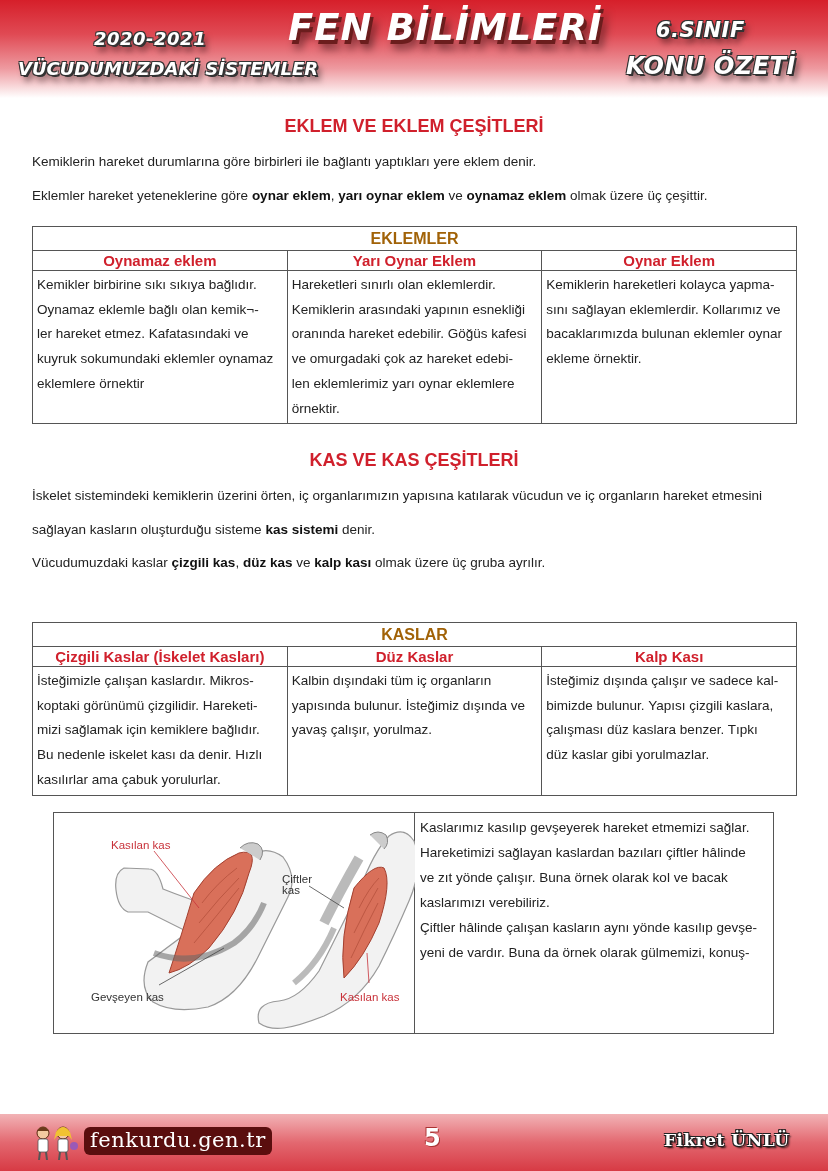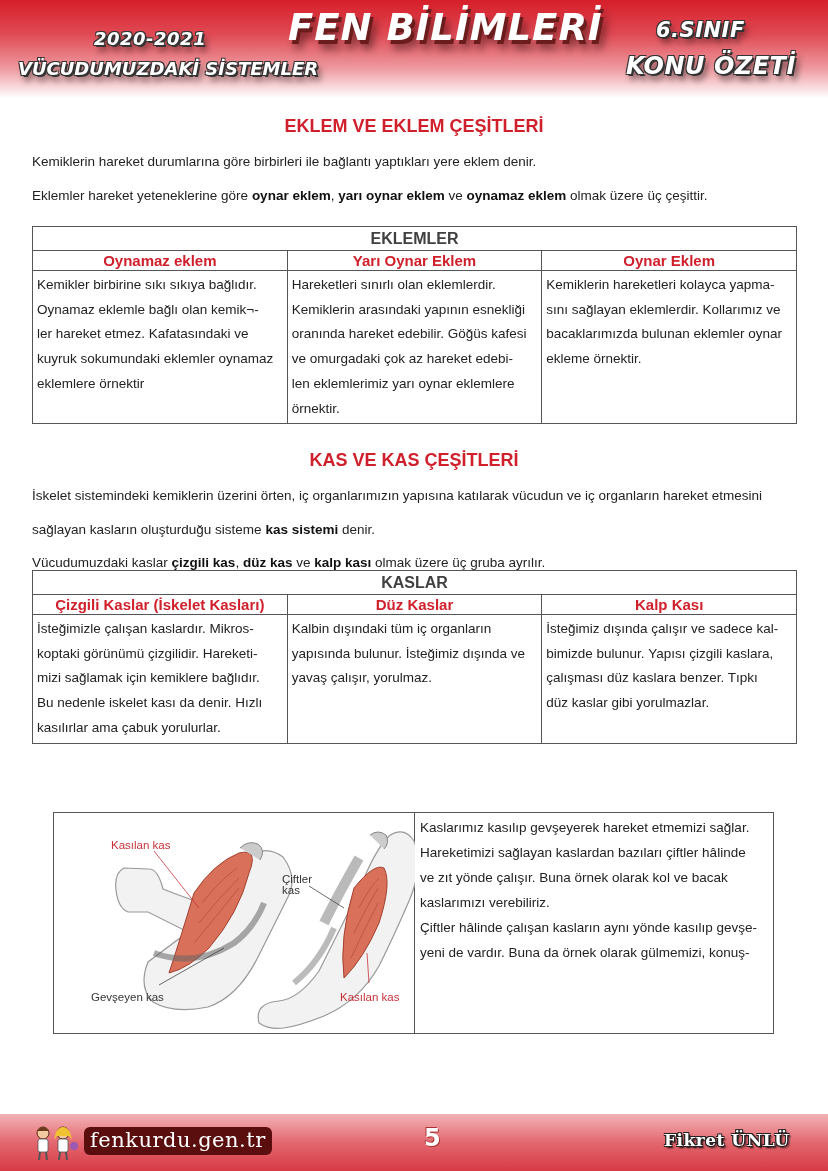--- a/index.html
+++ b/index.html
@@ -33,21 +33,21 @@
     position: absolute; left: 32px; font-size: 13.5px; color: #222; white-space: nowrap;
   }
   .para b { color: #111; }
 
   
   table.info {
     position: absolute; left: 32px; width: 765px; border-collapse: collapse;
     table-layout: fixed; font-size: 13.5px;
   }
   table.info td, table.info th { border: 1.5px solid #555; }
-  table.info th.cap { color: #404040; font-size: 16px; font-weight: bold; height: 24px; text-align: center; }
+  table.info th.cap { color: #a16207; font-size: 16px; font-weight: bold; height: 24px; text-align: center; }
   table.info th.col { color: #d0202c; font-size: 15px; font-weight: bold; height: 20px; text-align: center; }
   table.info td.body { vertical-align: top; padding: 2px 4px; line-height: 24.7px; color: #222; }
 
   
   .armbox {
     position: absolute; left: 53px; top: 812px; width: 721px; height: 222px;
     border: 1.5px solid #555; display: flex;
   }
   .arm-figure { position: relative; width: 361px; height: 100%; border-right: 1.5px solid #555; }
   .arm-text { flex: 1; padding: 2px 5px; font-size: 13.5px; line-height: 25px; color: #222; }
@@ -133,21 +133,21 @@
 
 <div class="sec-title" style="top:450px;">KAS VE KAS ÇEŞİTLERİ</div>
 <div class="para" style="top:488px;">İskelet sistemindeki kemiklerin üzerini örten, iç organlarımızın yapısına katılarak vücudun ve iç organların hareket etmesini</div>
 <div class="para" style="top:522px;">
   <span>sağlayan kasların oluşturduğu sisteme </span><b>kas sistemi</b><span> denir.</span>
 </div>
 <div class="para" style="top:555px;">
   <span>Vücudumuzdaki kaslar </span><b>çizgili kas</b><span>, </span><b>düz kas</b><span> ve </span><b>kalp kası</b><span> olmak üzere üç gruba ayrılır.</span>
 </div>
 
-<table class="info" style="top:570px;">
+<table class="info" style="top:622px;">
   <tbody>
       <tr>
     <th class="cap" colspan="3">KASLAR</th>
   </tr>
   <tr>
     <th class="col">Çizgili Kaslar (İskelet Kasları)</th>
     <th class="col">Düz Kaslar</th>
     <th class="col">Kalp Kası</th>
   </tr>
   <tr style="height:124px;">

